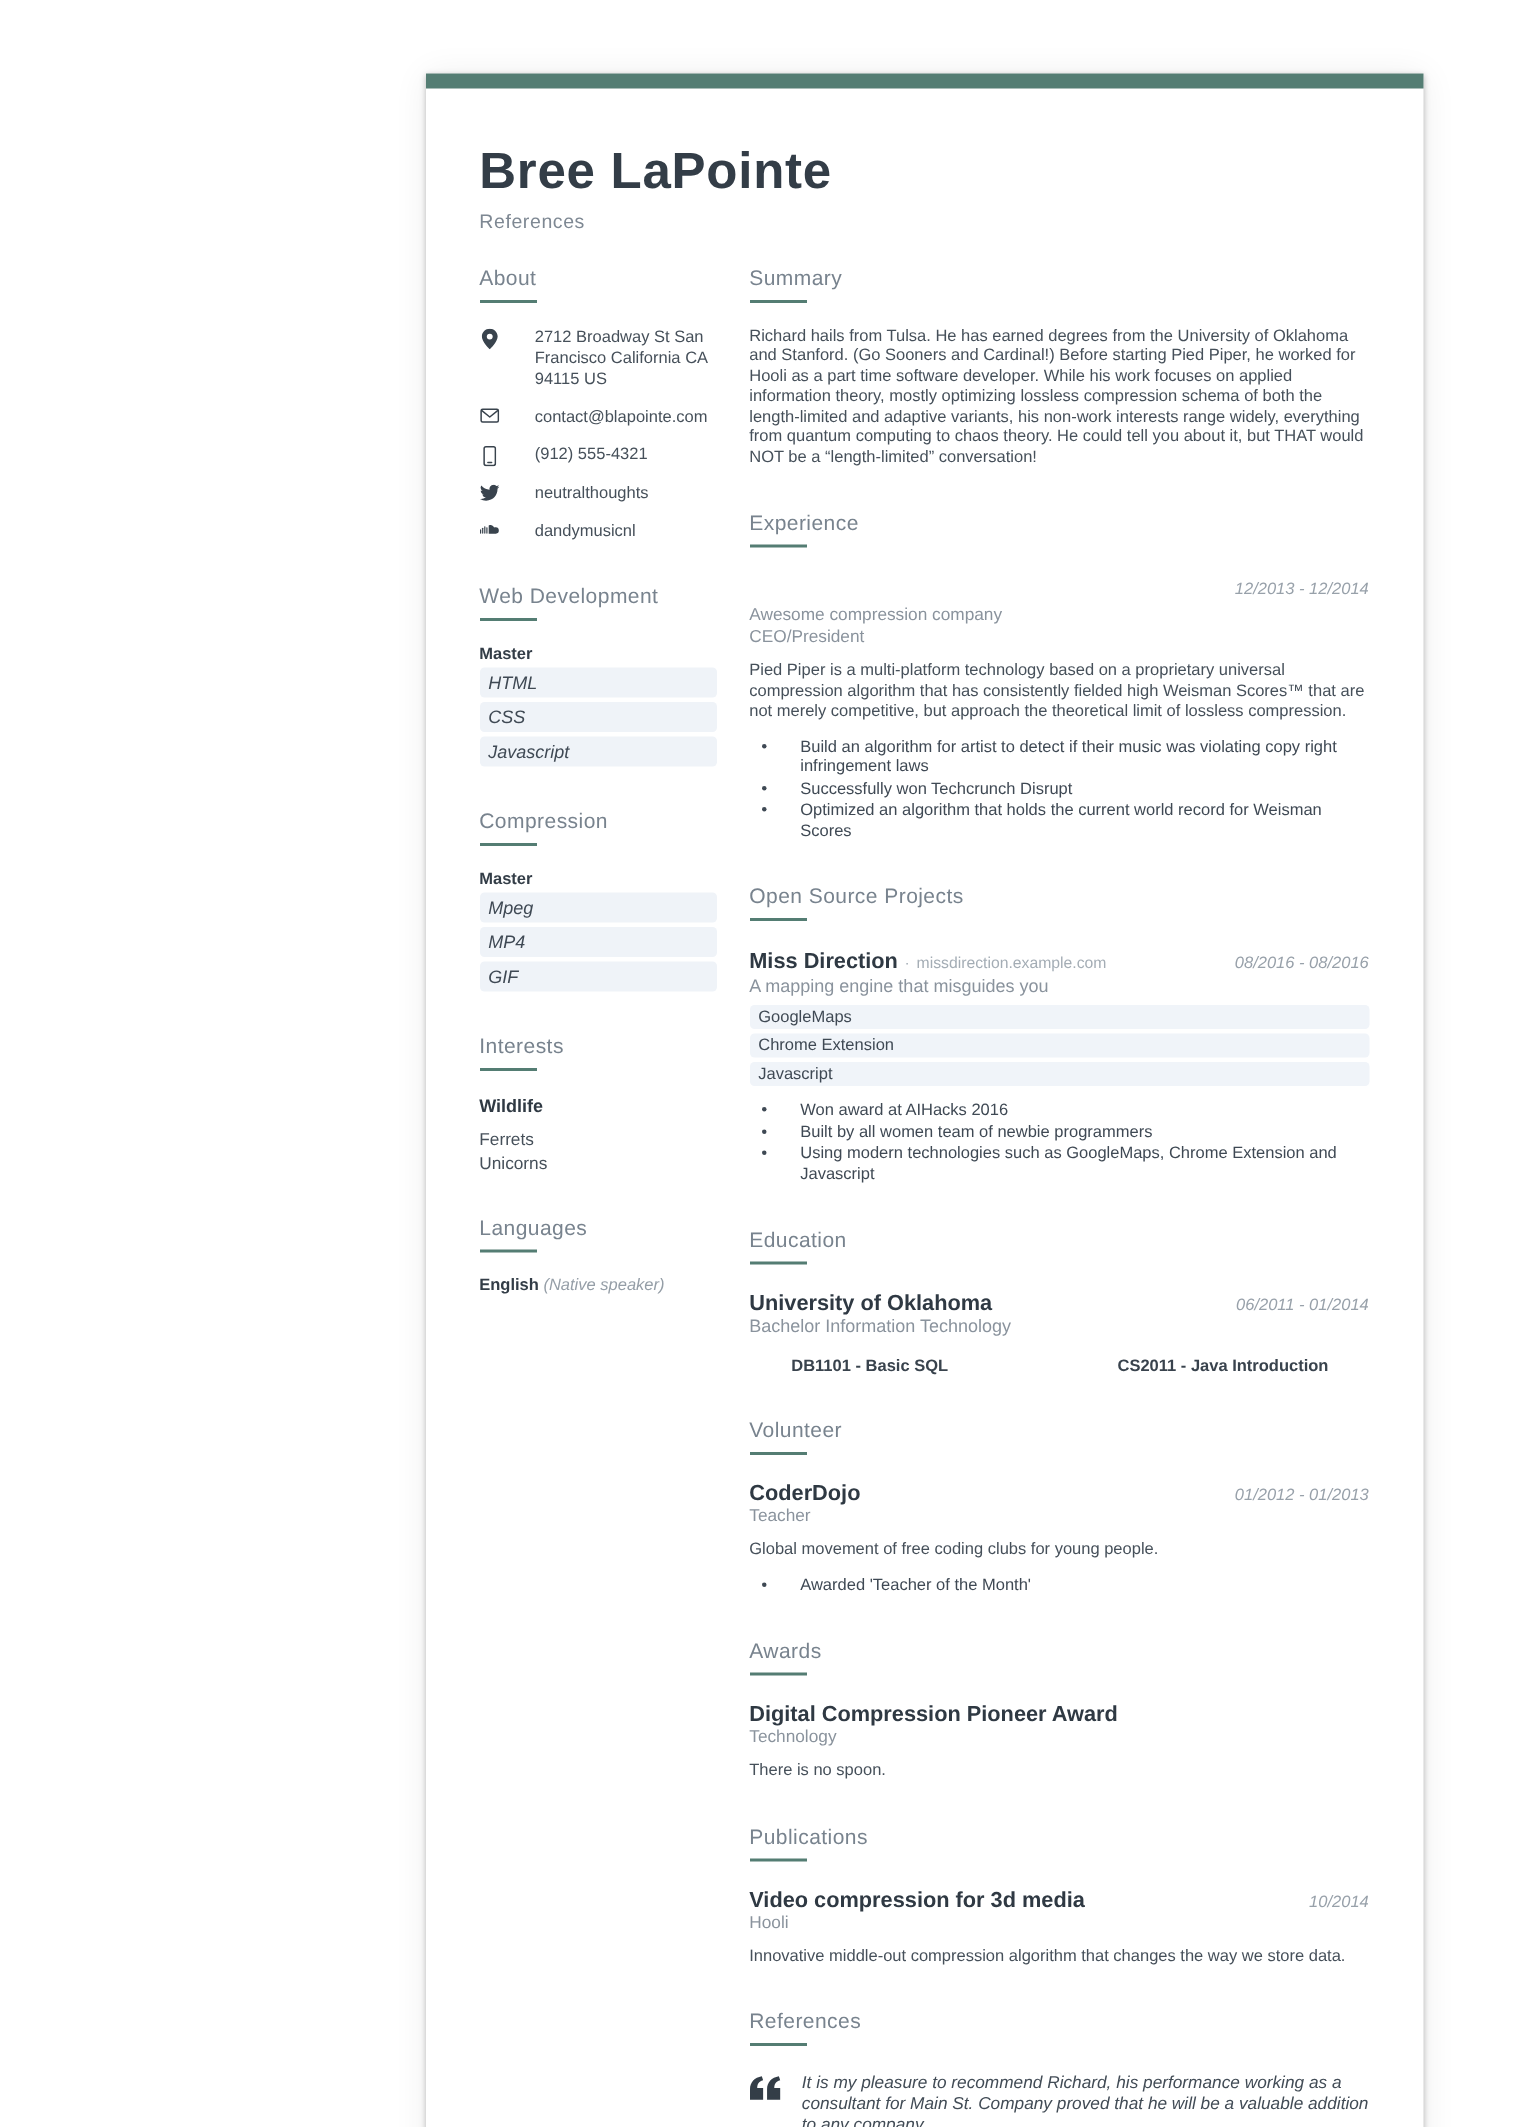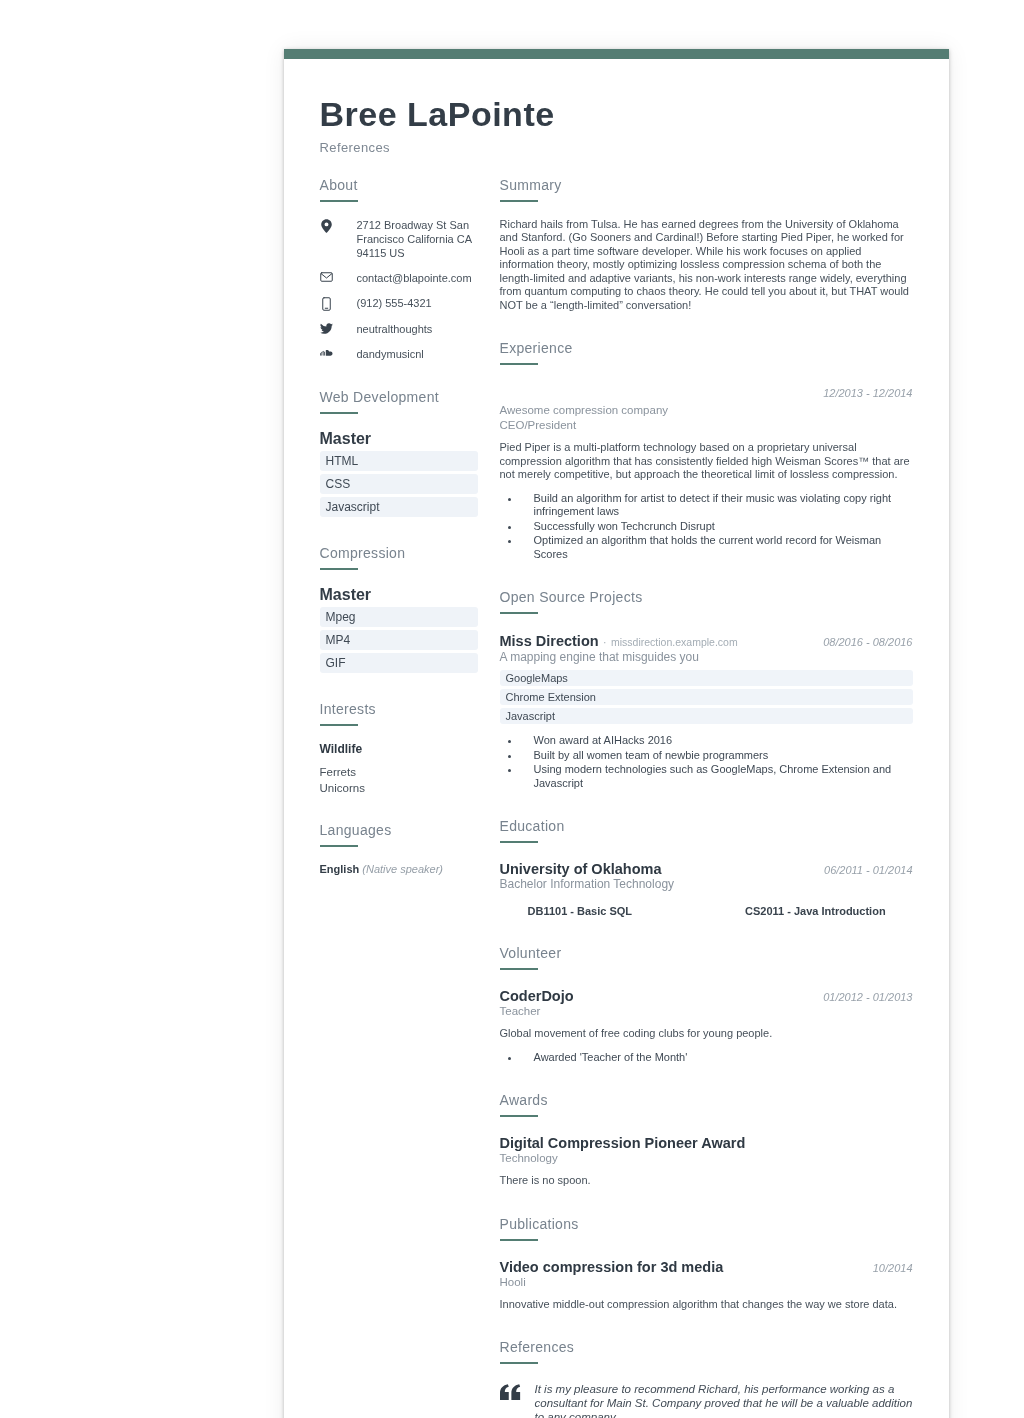--- a/index.html
+++ b/index.html
@@ -48,25 +48,25 @@
 
   
   .about-row { display:flex; gap:24px; margin-bottom:11px; align-items:flex-start;
                font-size:11px; line-height:14px; color:#46505a; }
   .about-row .icn { flex:0 0 13px; width:13px; display:flex; justify-content:center; padding-top:1px; }
   .icn svg { display:block; }
   .fill-icn { fill:#39434d; }
   .stroke-icn { stroke:#39434d; fill:none; stroke-width:2; stroke-linecap:round; stroke-linejoin:round; }
 
   
-  .skill-level { font-size:16px; font-weight:bold; color:#333d47; margin-bottom:3px; }
+  .skill-level { font-size:11px; font-weight:bold; color:#333d47; margin-bottom:3px; }
   .pill {
     background:#eff3f8; border-radius:3px;
     padding:3px 6px; margin-bottom:3px;
-    font-size:12px; color:#3f4954;
+    font-size:12px; color:#3f4954;font-style:italic;
   }
   .tag {
     background:#f0f4f9; border-radius:3px;
     padding:2px 6px; margin-bottom:3px;
     font-size:11px; color:#3f4954;
   }
 
   
   .lang-line { font-size:11px; color:#333d47; }
   .lang-name { font-weight:bold; }

